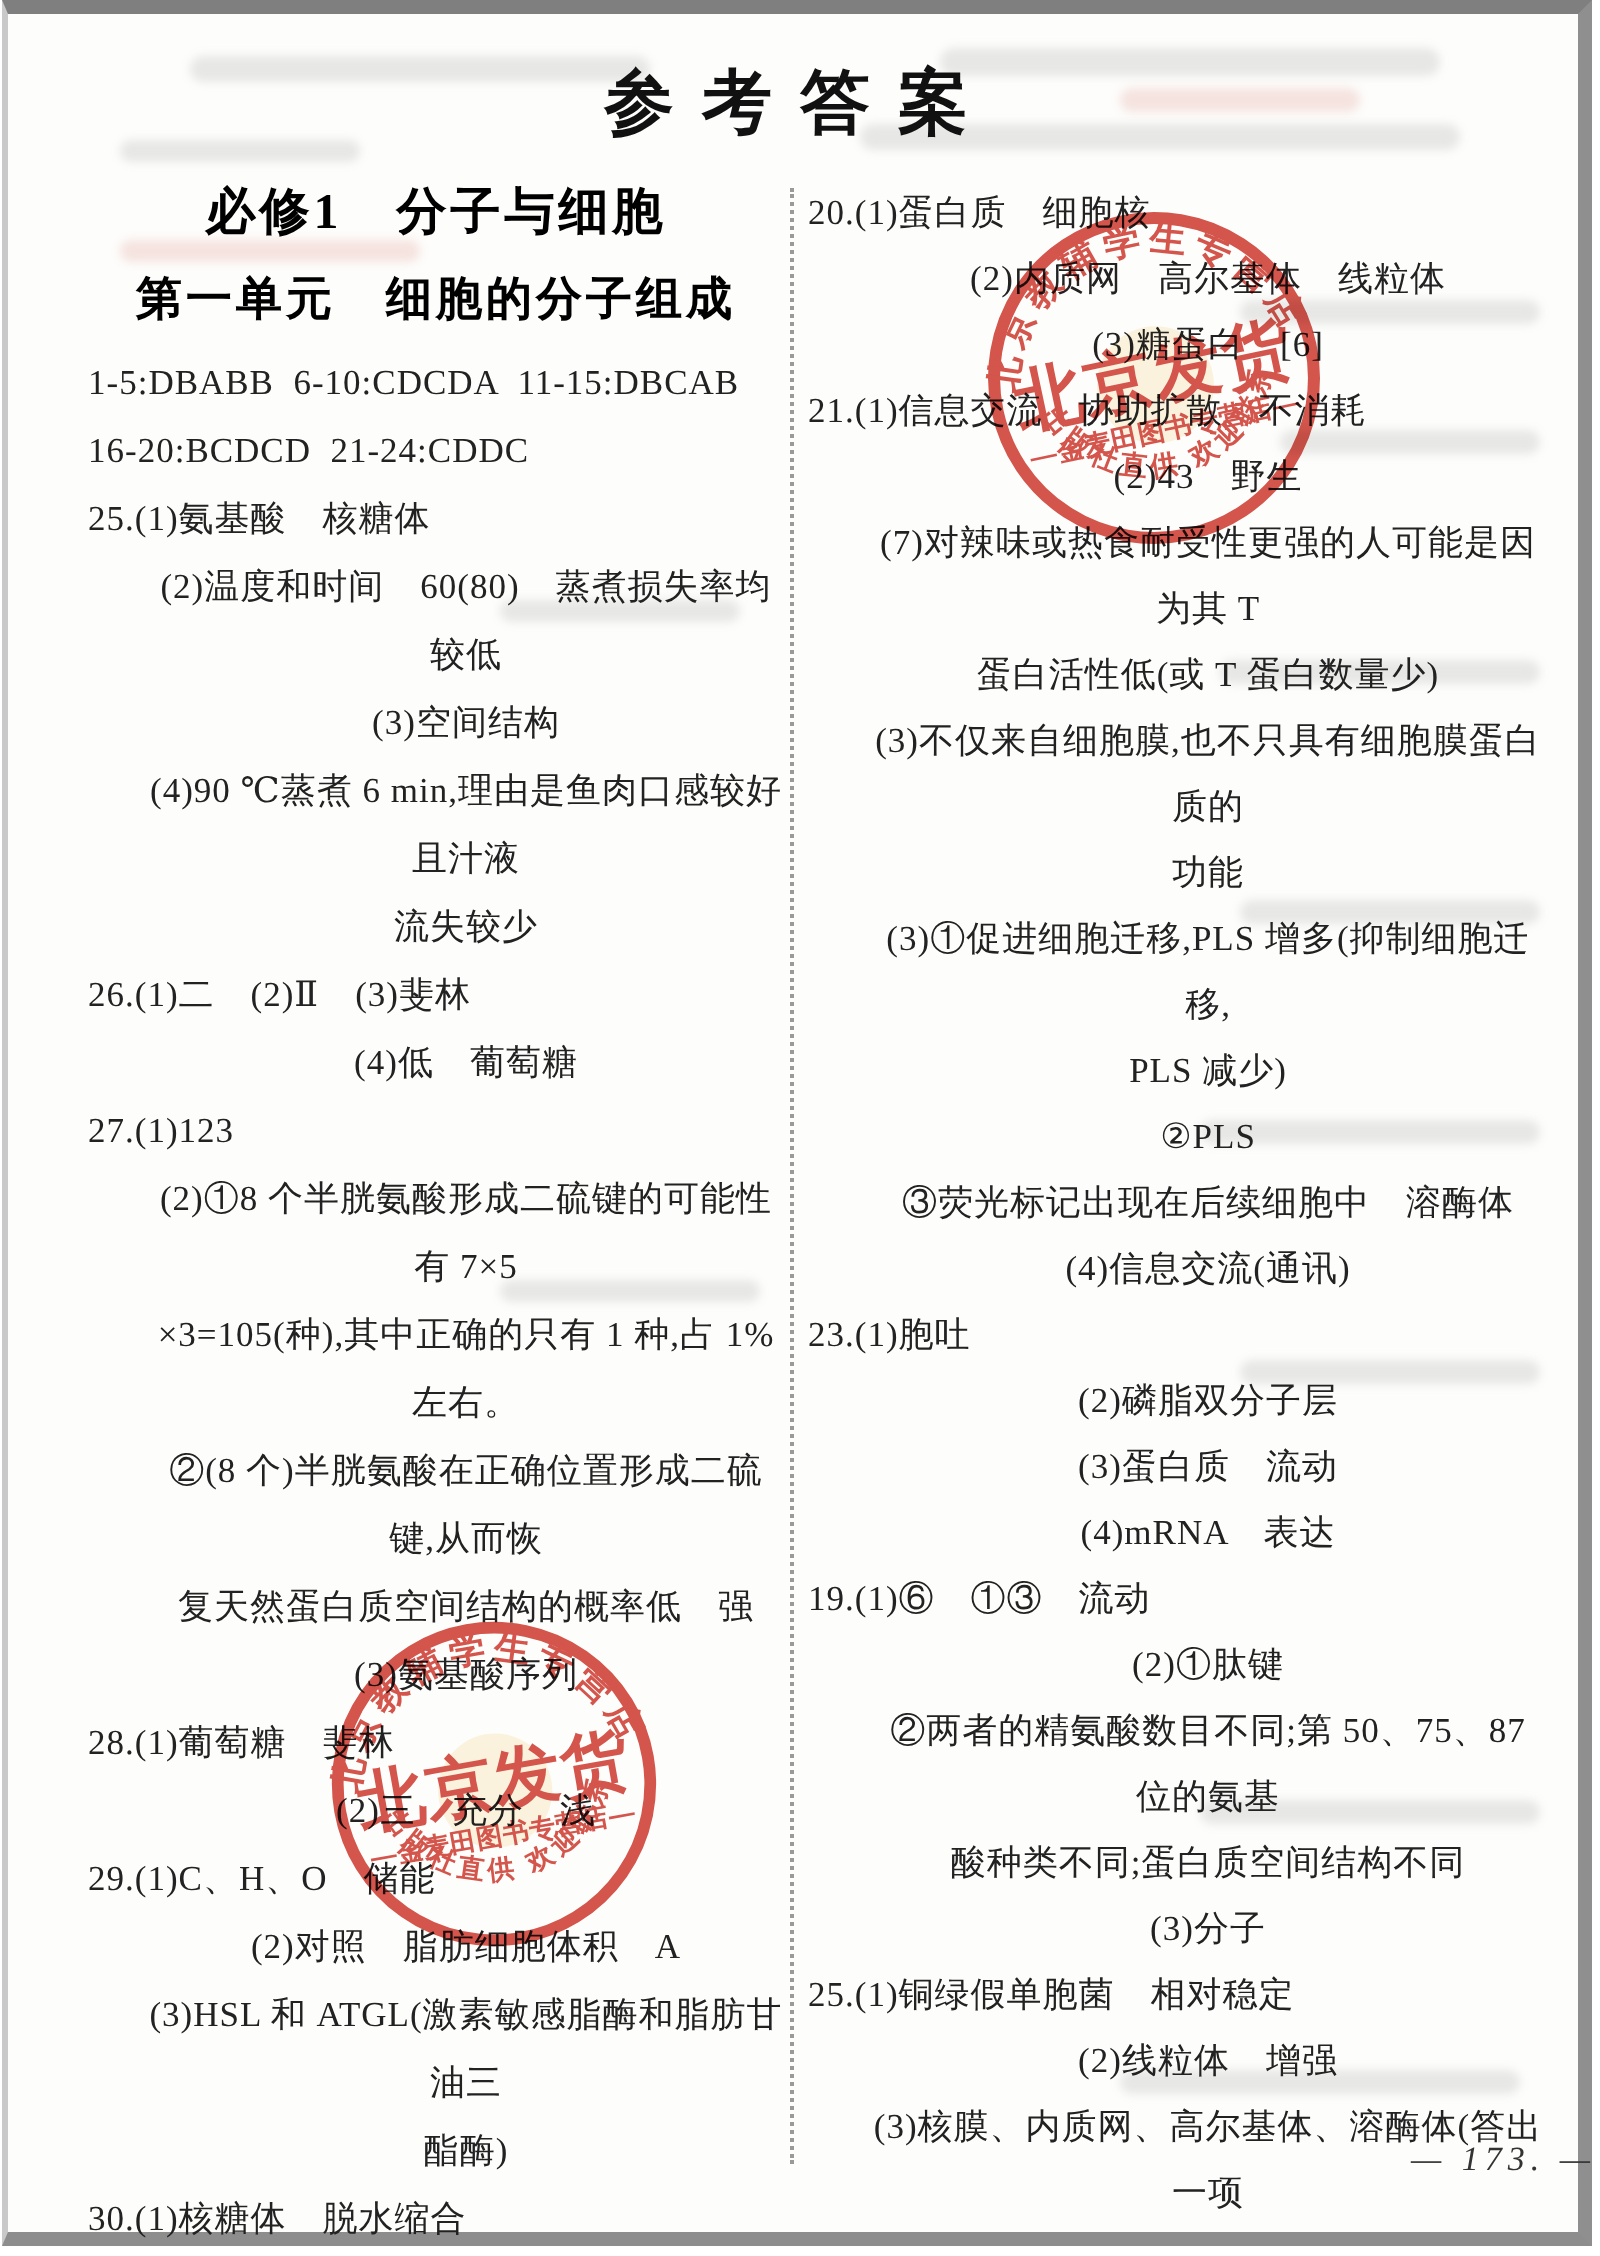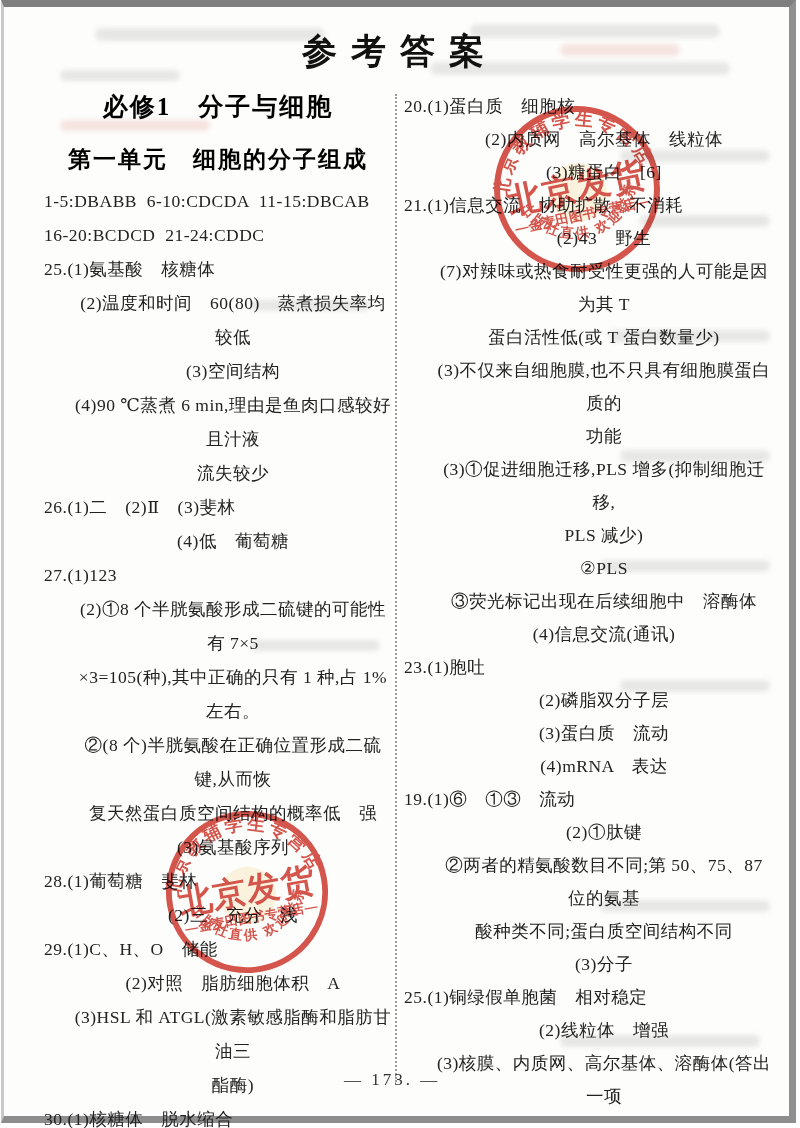--- a/index.html
+++ b/index.html
@@ -28,24 +28,24 @@
   }
   .line{
     font-size:17.5px;line-height:34px;white-space:pre-wrap;
     letter-spacing:0.5px;color:#222;
   }
   .col-right .line{line-height:33px;}
   .line.sub{padding-left:30px;text-align:center;}
   .line.h1{font-size:25px;font-weight:bold;text-align:center;line-height:42px;
     padding-left:0;letter-spacing:2px;color:#000;}
   .line.h2{font-size:23px;font-weight:bold;text-align:center;line-height:40px;
-    margin:12px 0 4px;padding-left:0;letter-spacing:2px;color:#000;}
+    margin:2px 0 4px;padding-left:0;letter-spacing:2px;color:#000;}
   .page-number{
-    position:absolute;top:1070px;left:0;right:16px;text-align:center;
-    font-size:17px;letter-spacing:3px;color:#333;
+    position:absolute;top:1070px;left:0;right:2px;text-align:right;
+    font-size:17px;letter-spacing:3px;color:#333;font-style:italic;
   }
   
   .stamp{
     position:absolute;opacity:.85;mix-blend-mode:multiply;
     font-family:"Liberation Sans","DejaVu Sans",sans-serif;
   }
   #stamp-a{left:491px;top:103px;width:172px;height:172px;transform:rotate(-12deg);}
   #stamp-b{left:163px;top:808px;width:168px;height:168px;transform:rotate(-10deg);}
   .stamp text{fill:currentColor;font-weight:bold;}
   .stamp .arc-top{font-size:21px;letter-spacing:4px;}

